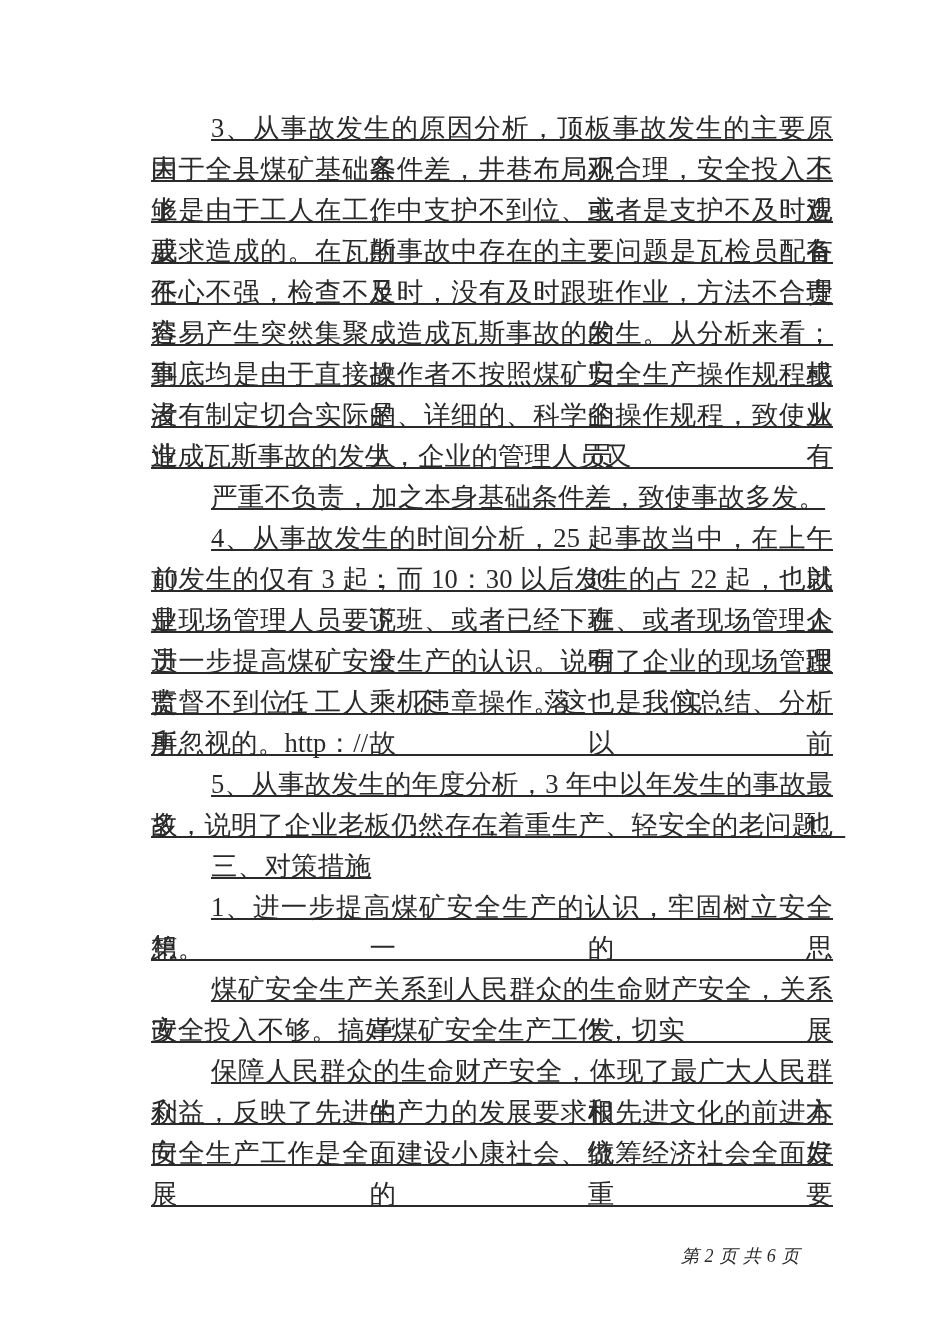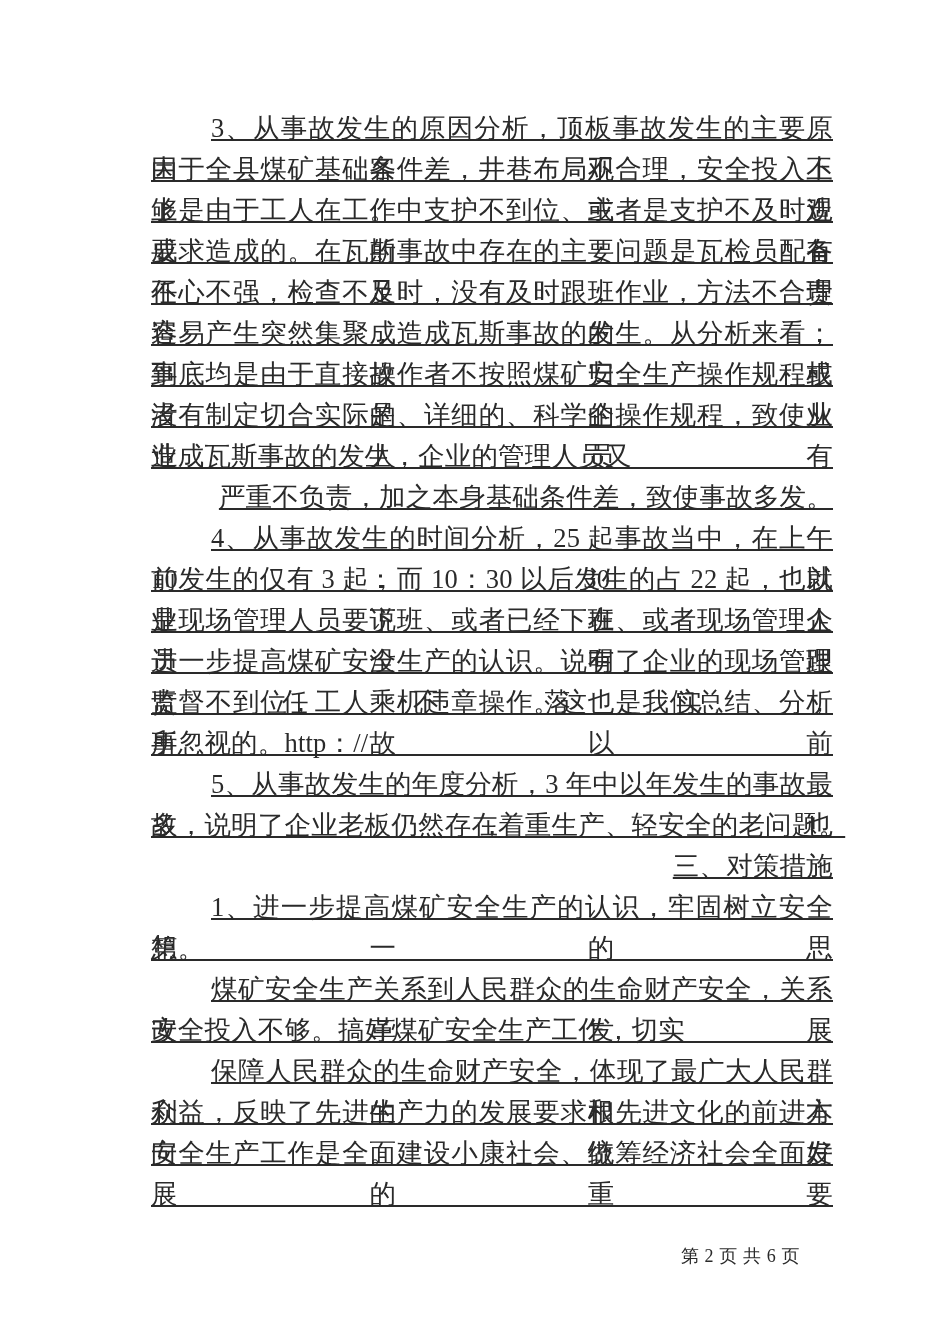--- a/index.html
+++ b/index.html
@@ -41,21 +41,20 @@
     line-height: 41px;
     letter-spacing: 0.2px;
     white-space: pre;
     height: 41px;
     text-align: left;
   }
 
   
   .line.indent {
     text-indent: 60px;
-    text-align: right;
   }
 
   
   .line.justify {
     text-align: justify;
     text-align-last: justify;
     white-space: normal;
   }
   .line.justify.indent {
     text-indent: 60px;
@@ -64,20 +63,21 @@
   .footer {
     position: absolute;
     right: 150px;
     top: 1243px;
     font-size: 18px;
     line-height: 26px;
     letter-spacing: 0.6px;
     color: #2a2a2a;
     white-space: pre;
     text-align: right;
+    font-style: italic;
   }
 </style>
 </head>
 <body style="background: rgb(255, 255, 255); color: rgb(42, 42, 42);">
 
 <div class="page">
 
   <div class="doc-body">
       <div class="line indent justify">3、从事故发生的原因分析，顶板事故发生的主要原因客观上</div>
       <div class="line justify">由于全县煤矿基础条件差，井巷布局不合理，安全投入不够。主观</div>

